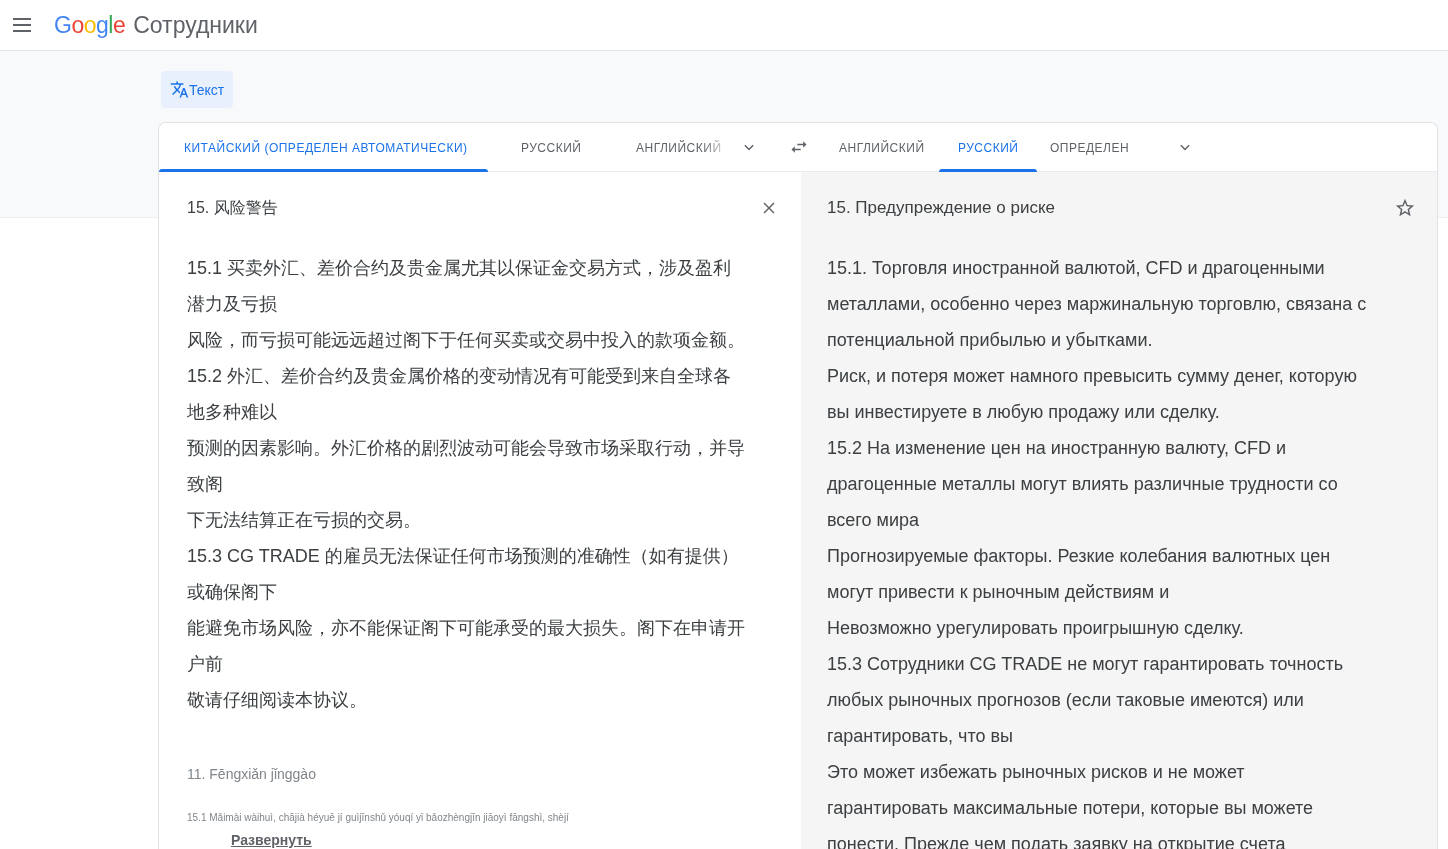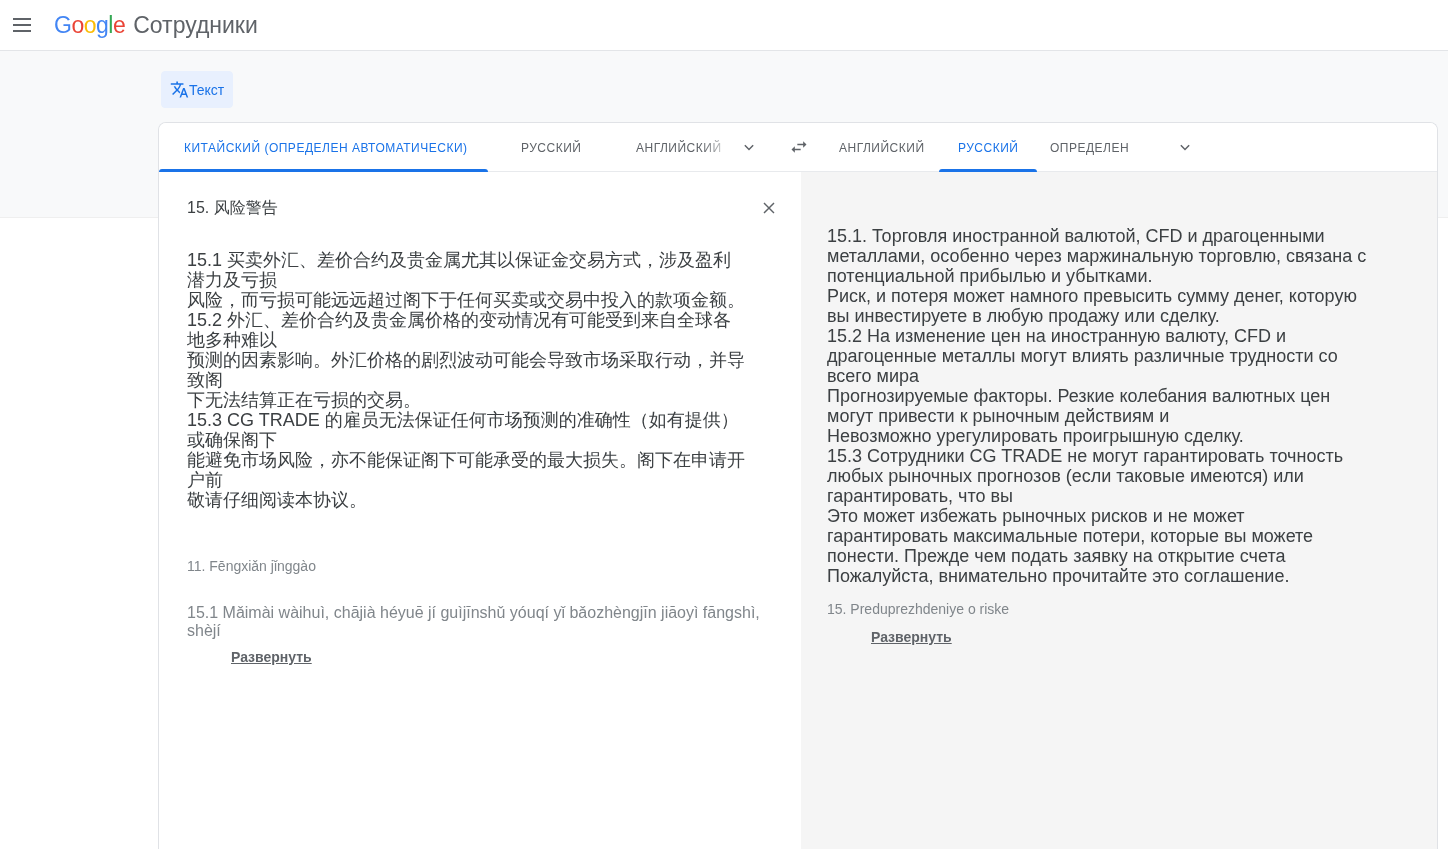--- a/index.html
+++ b/index.html
@@ -51,25 +51,25 @@
   
   .panes { display:flex; height:677px; }
   .pane { position:relative; }
   .pane-source { width:642px; background:#fff; padding:24px 20px 0 28px; }
   .pane-target { flex:1; background:#f5f5f5; padding:24px 20px 0 26px; }
   .pane-head { display:flex; align-items:flex-start; justify-content:space-between; }
   .pane-title-src { font-size:16px; color:#3c4043; font-weight:400; padding-top:2px; }
   .pane-title-tgt { font-size:17px; color:#3c4043; font-weight:400; padding-top:2px; }
   .headbtn { width:24px; height:24px; border:none; background:transparent; cursor:pointer;
     display:flex; align-items:center; justify-content:center; color:#5f6368; padding:0; }
-  .pane-body { margin-top:30px; font-size:18px; line-height:20px; color:#3c4043;
+  .pane-body { margin-top:30px; font-size:18px; line-height:36px; color:#3c4043;
     white-space:pre-line; font-weight:400; }
   .pane-body-src { margin-right:-6px; }
   .translit-title { font-size:14px; color:#80868b; }
-  .translit-line { font-size:16px; color:#80868b; }
+  .translit-line { font-size:10px; color:#80868b; }
   .src-translit-title { margin-top:48px; }
   .src-translit-line { margin-top:30px; }
   .tgt-translit-title { margin-top:15px; }
   .tgt-translit-line { margin-top:26px; }
   .expand { display:inline-block; font-size:14px; font-weight:700; color:#5f6368;
     text-decoration:underline; cursor:pointer;margin-left:44px; }
   .src-expand { margin-top:9px; }
   .tgt-expand { margin-top:12px; }
 </style>
 </head>
@@ -169,20 +169,30 @@
 或确保阁下
 能避免市场风险，亦不能保证阁下可能承受的最大损失。阁下在申请开
 户前
 敬请仔细阅读本协议。</div>
         <div class="translit-title src-translit-title">11. Fēngxiǎn jǐnggào</div>
         <div class="translit-line src-translit-line">15.1 Mǎimài wàihuì, chājià héyuē jí guìjīnshǔ yóuqí yǐ bǎozhèngjīn jiāoyì fāngshì, shèjí</div>
         <a class="expand src-expand">Развернуть</a>
       </section>
 
       <section class="pane pane-target">
+        <div class="pane-head">
+          <div class="pane-title-tgt">15. Предупреждение о риске</div>
+          <button class="headbtn">
+            <span style="display:flex;">
+              <svg width="22" height="22" viewBox="0 0 24 24" fill="#5f6368">
+                  <path d="M22 9.24l-7.19-.62L12 2 9.19 8.63 2 9.24l5.46 4.73L5.82 21 12 17.27 18.18 21l-1.63-7.03L22 9.24zM12 15.4l-3.76 2.27 1-4.28-3.32-2.88 4.38-.38L12 6.1l1.71 4.04 4.38.38-3.32 2.88 1 4.28L12 15.4z"></path>
+                </svg>
+            </span>
+          </button>
+        </div>
         <div class="pane-body">15.1. Торговля иностранной валютой, CFD и драгоценными
 металлами, особенно через маржинальную торговлю, связана с
 потенциальной прибылью и убытками.
 Риск, и потеря может намного превысить сумму денег, которую
 вы инвестируете в любую продажу или сделку.
 15.2 На изменение цен на иностранную валюту, CFD и
 драгоценные металлы могут влиять различные трудности со
 всего мира
 Прогнозируемые факторы. Резкие колебания валютных цен
 могут привести к рыночным действиям и

